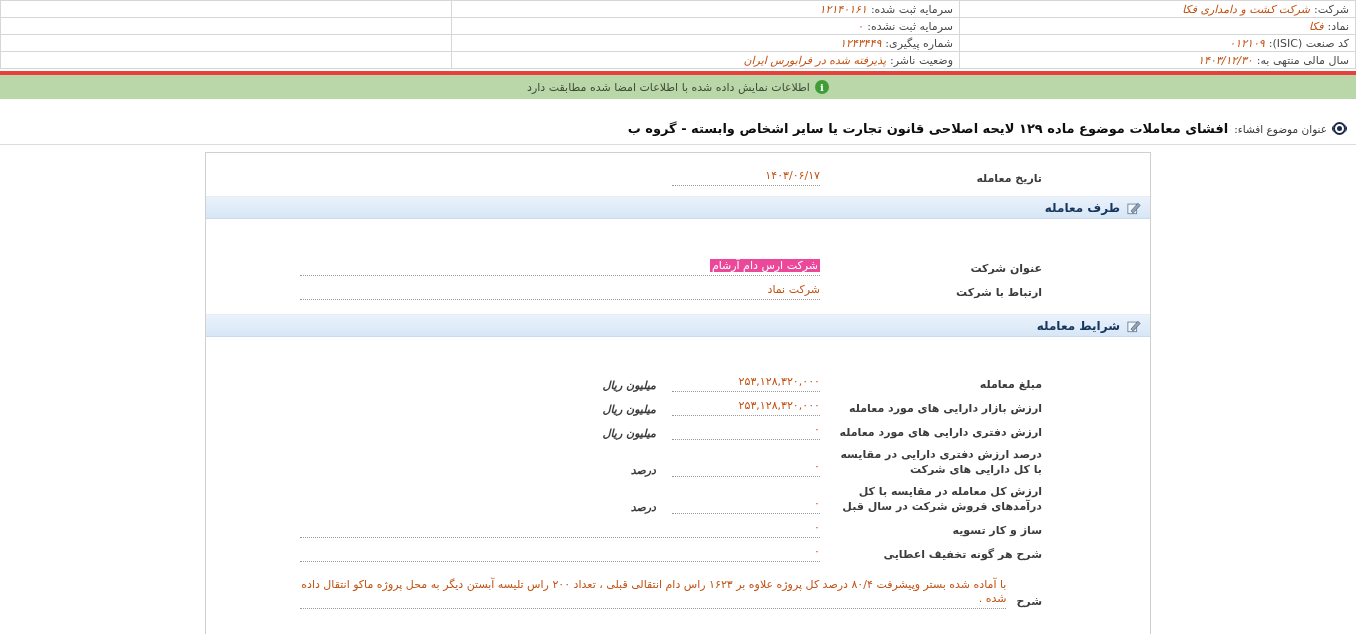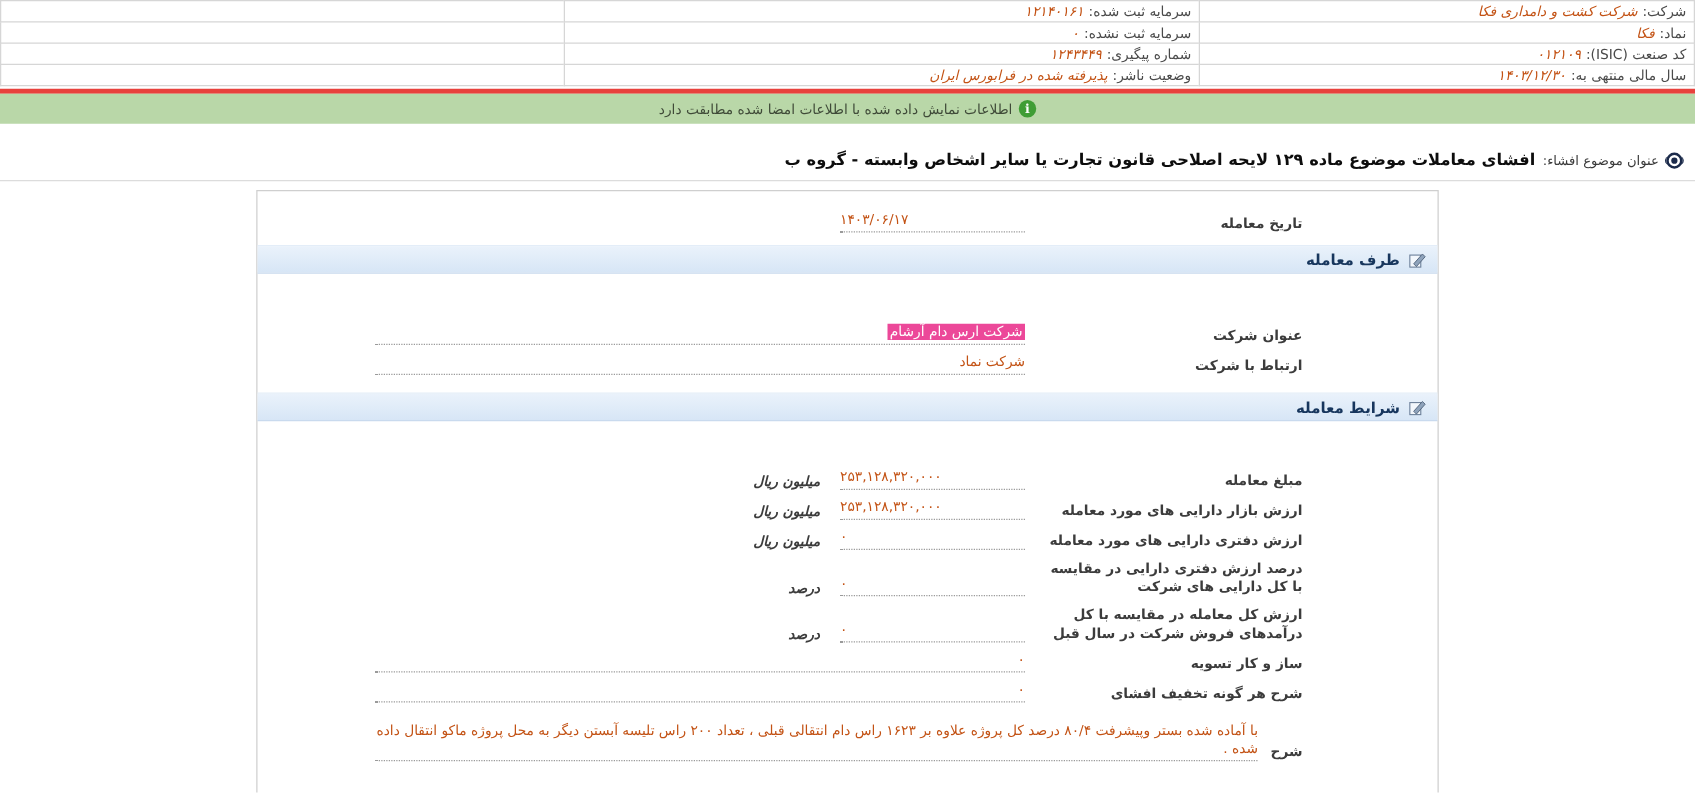--- a/index.html
+++ b/index.html
@@ -32,21 +32,21 @@
   .subject-prefix { font-size: 10.5px; color: #3a3a3a; white-space: nowrap; }
   .subject-title { font-size: 13px; font-weight: bold; color: #0d0d0d; }
 
   
   .card { width: 946px; margin: 7px auto 0; border: 1px solid #cfcfcf; background: #fff; min-height: 462px; padding: 12px 0 26px; }
   .section-hd { height: 23px; background: linear-gradient(#eaf2fb, #d7e6f6); border-top: 1px solid #e3edf8; border-bottom: 1px solid #c9daee; display: flex; align-items: center; gap: 6px; padding: 0 8px; color: #17365d; font-weight: bold; font-size: 12px; }
   .edit-ic { display: inline-flex; width: 16px; height: 14px; }
   .frow { display: flex; align-items: flex-end; padding: 0 108px 0 14px; margin-top: 7px; }
   .flabel { width: 222px; text-align: right; font-weight: bold; color: #3c3c3c; line-height: 15px; padding-left: 10px; flex: 0 0 auto; }
   .fvalue { color: #c35214; padding-bottom: 2px; line-height: 14px; }
-  .fvalue.short { width: 148px; text-align: left; border-bottom: 1px dotted #9a9a9a; flex: 0 0 auto; }
+  .fvalue.short { width: 148px; text-align: right; border-bottom: 1px dotted #9a9a9a; flex: 0 0 auto; }
   .fvalue.long { flex: 1 1 auto; text-align: right; border-bottom: 1px dotted #9a9a9a; margin-left: 80px; }
   .funit { width: 108px; text-align: right; padding-right: 16px; font-weight: bold; color: #3c3c3c; flex: 0 0 auto; font-style: italic; }
   .hl { background: #ec4899; color: #fff; padding: 0 2px; }
   .mt-date { margin-top: 4px; }
   .mt-sec1 { margin-top: 10px; }
   .mt-co   { margin-top: 40px; }
   .mt-sec2 { margin-top: 14px; }
   .mt-amt  { margin-top: 38px; }
   .mt-last { margin-top: 16px; }
 </style>
@@ -158,21 +158,21 @@
     <div class="fvalue short">۰</div>
     <div class="funit">درصد</div>
   </div>
 
   <div class="frow">
     <div class="flabel">ساز و کار تسویه</div>
     <div class="fvalue long">۰</div>
   </div>
 
   <div class="frow">
-    <div class="flabel">شرح هر گونه تخفیف افشای</div>
+    <div class="flabel">شرح هر گونه تخفیف اعطایی</div>
     <div class="fvalue long">۰</div>
   </div>
 
   <div class="frow mt-last">
     <div class="flabel" style="width:auto">شرح</div>
     <div class="fvalue long">با آماده شده بستر وپیشرفت ۸۰/۴ درصد کل پروژه علاوه بر ۱۶۲۳ راس دام انتقالی قبلی ، تعداد ۲۰۰ راس تلیسه آبستن دیگر به محل پروژه ماکو انتقال داده شده .</div>
   </div>
 
 </div>
 

